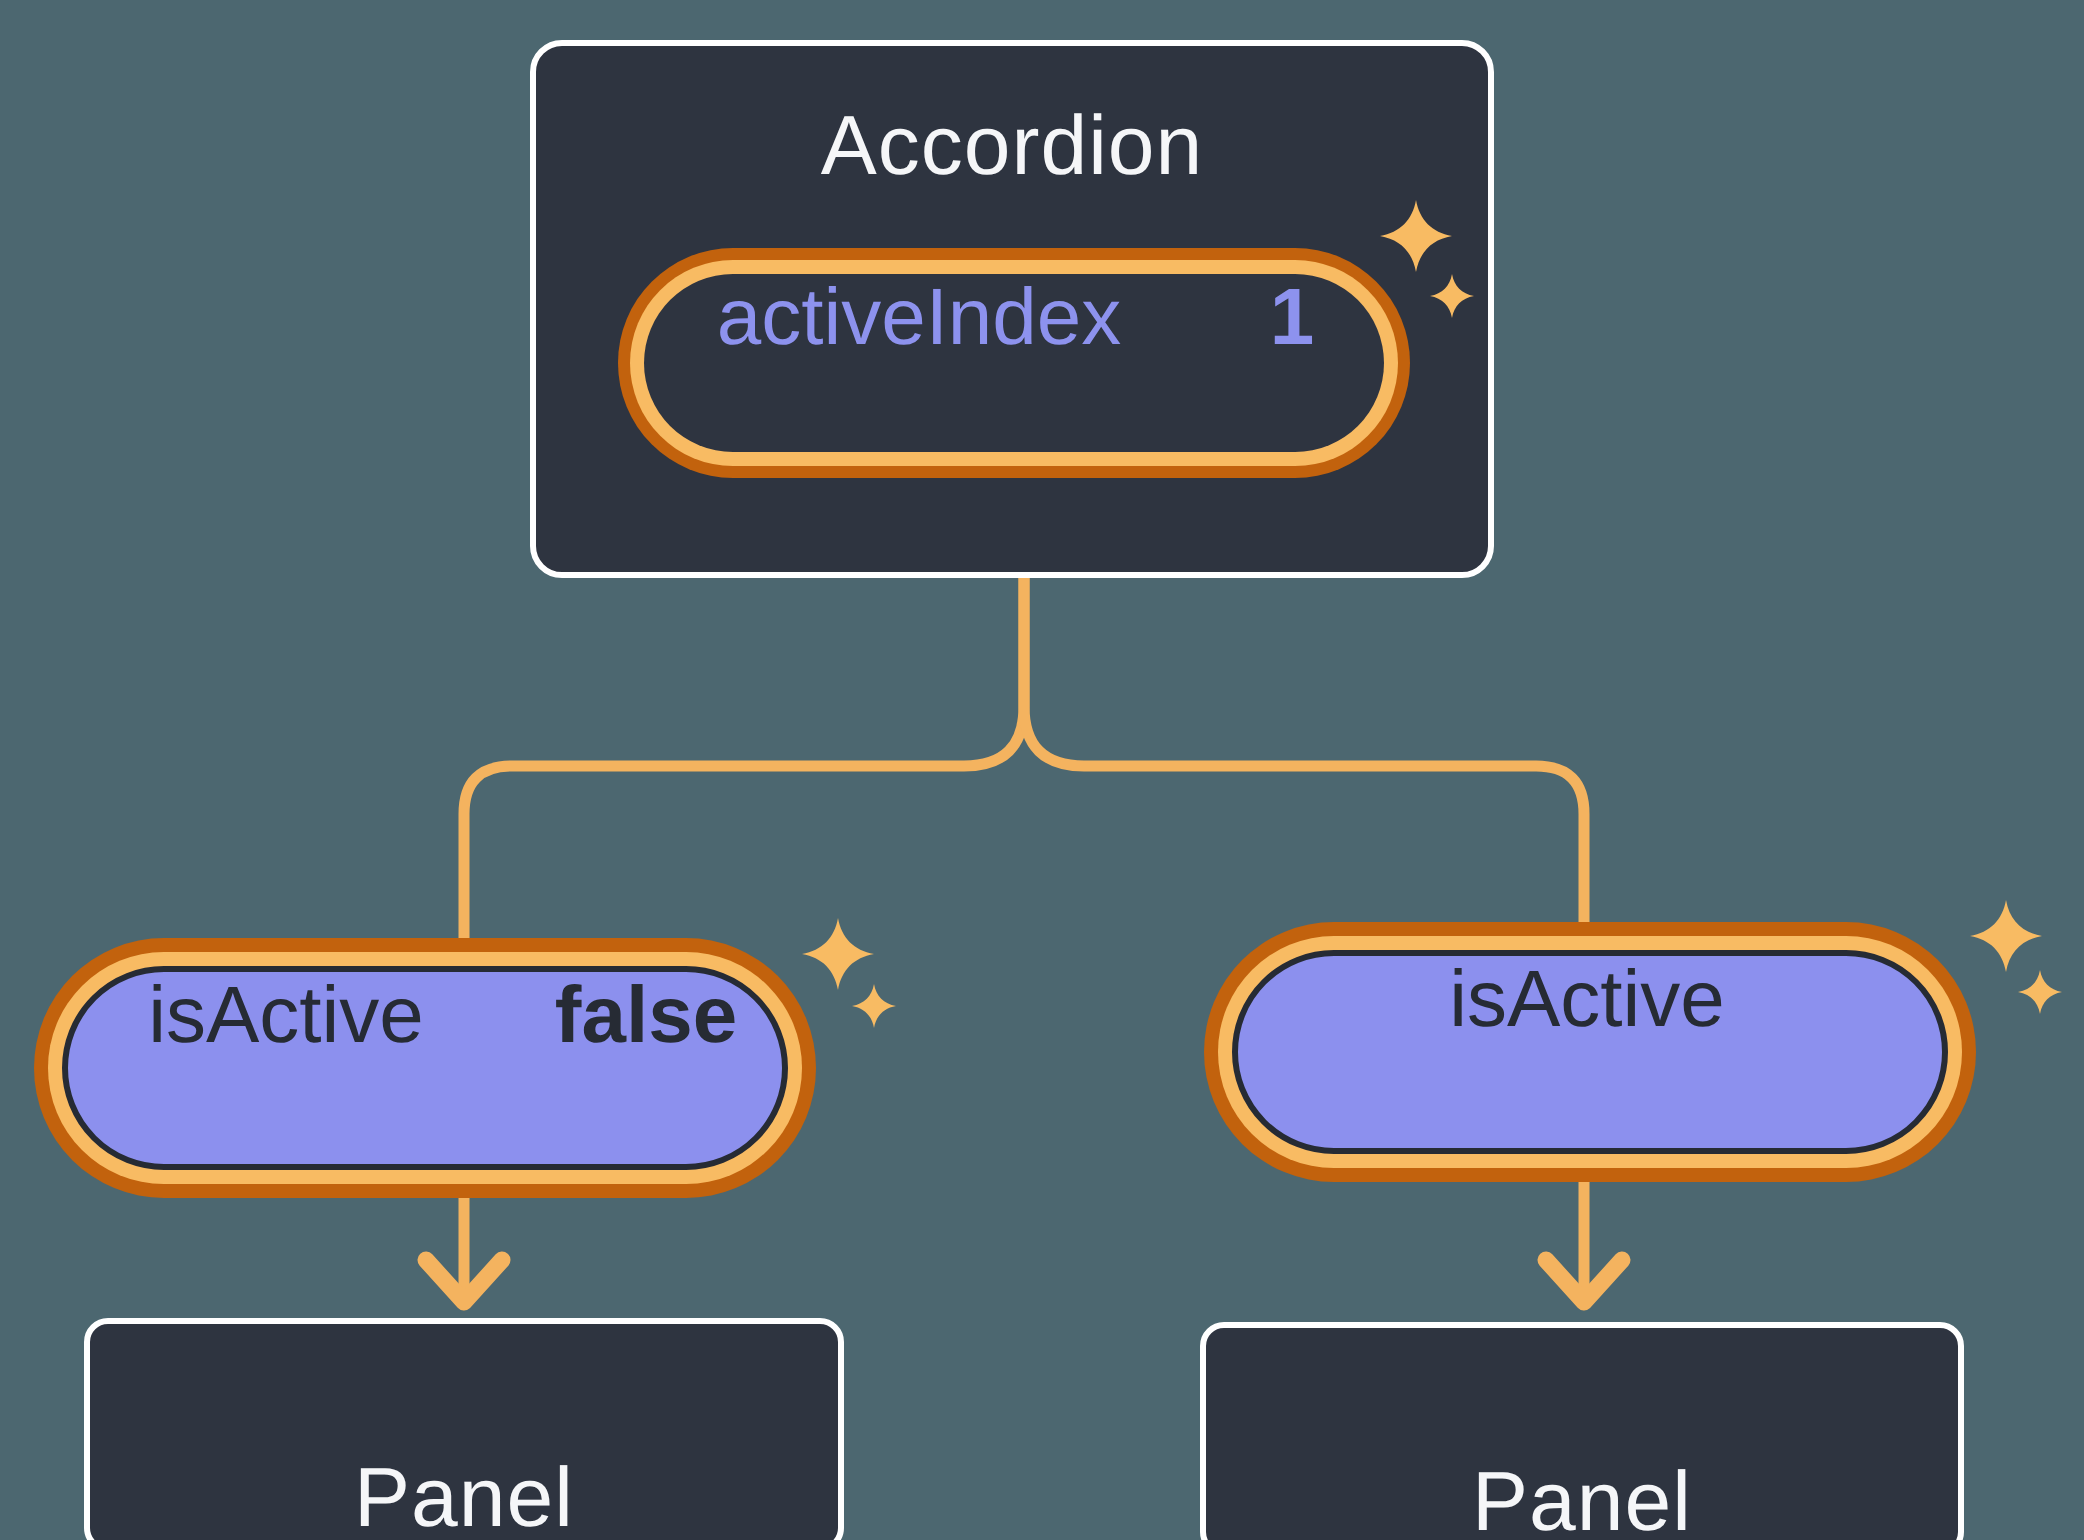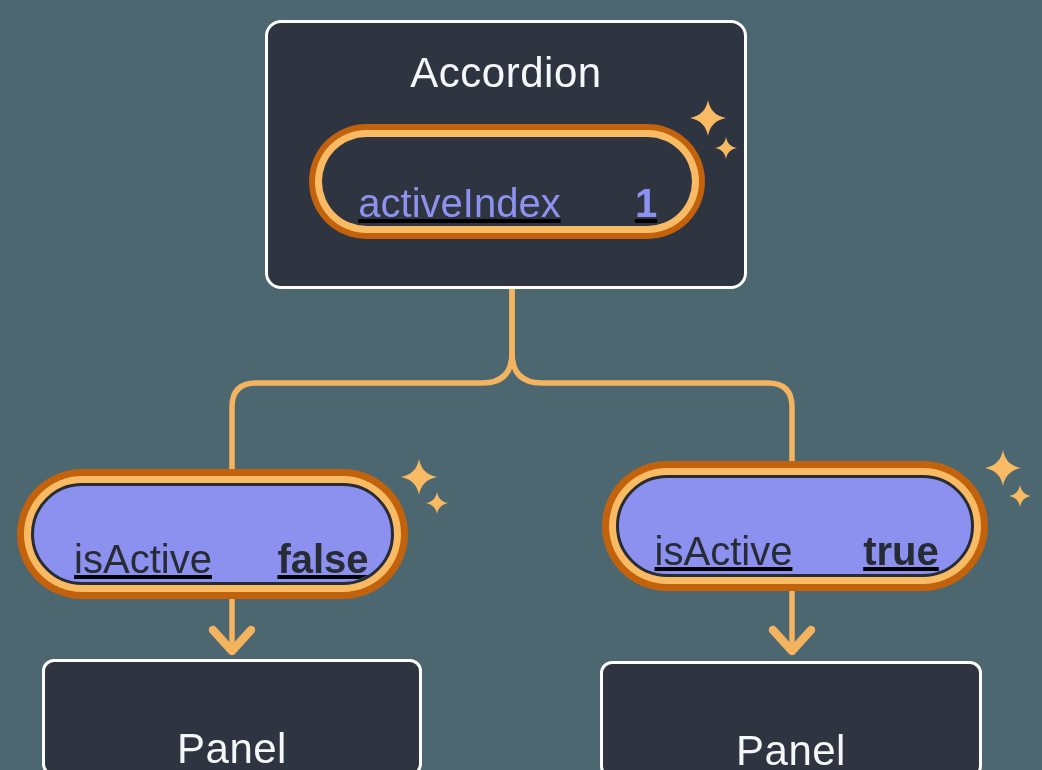--- a/index.html
+++ b/index.html
@@ -86,23 +86,22 @@
   .pill-mid {
     width: 100%; height: 100%;
     border-radius: 999px;
     background: var(--orange-light);
     padding: 7px;
   }
   .pill-body {
     width: 100%; height: 100%;
     border-radius: 999px;
     display: flex;
-    align-items: flex-end;
+    align-items: flex-start;
     overflow: hidden;
-    text-decoration: underline;
   }
   .state-pill { left: 309px; top: 108px; width: 396px; height: 115px; }
   .state-pill .pill-body { background: var(--node-background); }
   .state-pill .pill-label { color: var(--purple-text); }
   .state-pill .pill-value { color: var(--purple-text); width: 92px; }
   .state-pill .pill-divider { background: var(--orange-light); }
 
   .prop-pill { padding: 7px; }
   .prop-pill .pill-body {
     background: var(--purple-fill);
@@ -170,21 +169,20 @@
         <div class="pill-value">false</div>
       </div>
     </div>
   </div>
 
   <div class="pill prop-pill prop-pill-right">
     <div class="pill-mid">
       <div class="pill-body">
         <div class="pill-label">isActive</div>
         <div class="pill-divider"></div>
-        <div class="pill-value">true</div>
       </div>
     </div>
   </div>
 
   <div class="node panel panel-left">
     <span>Panel</span>
   </div>
   <div class="node panel panel-right">
     <span>Panel</span>
   </div>

